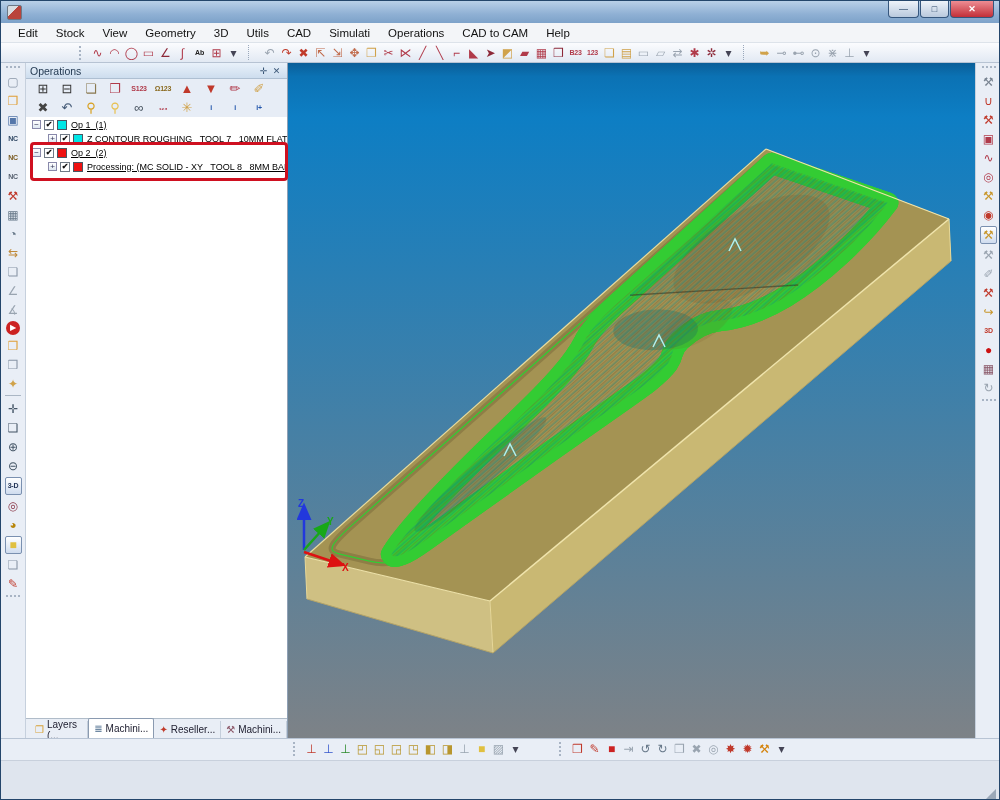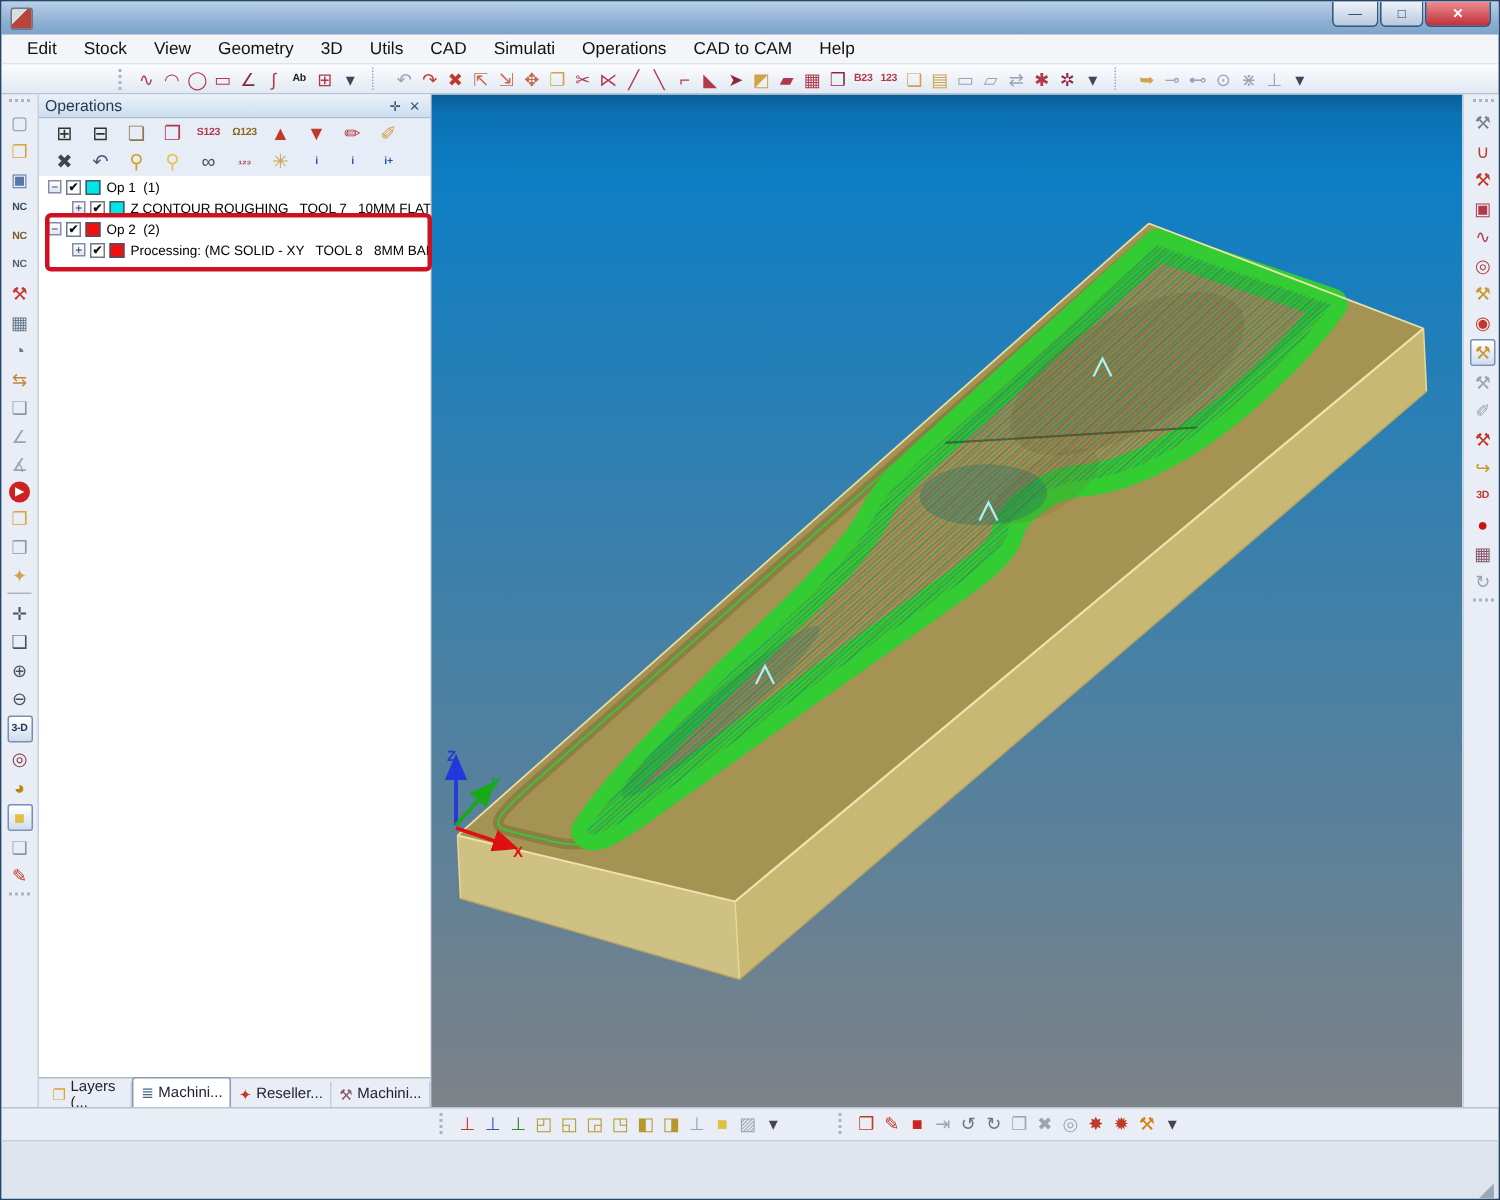--- a/index.html
+++ b/index.html
@@ -55,21 +55,21 @@
   .ptrow .ticon.txt{font-size:7px;}
   #tree{position:absolute;left:0;top:54px;width:100%;height:601px;background:#ffffff;overflow:hidden;}
   .trow{display:flex;align-items:center;height:13px;margin-top:1px;padding-left:6px;white-space:nowrap;}
   .trow.lvl1{padding-left:22px;}
   .exp{width:9px;height:9px;border:1px solid #88a;background:linear-gradient(#fff,#dde6f0);
     font-size:8px;line-height:7px;text-align:center;color:#335;box-sizing:border-box;flex:none;}
   .cb{width:10px;height:10px;border:1px solid #707a86;background:#fff;margin-left:3px;
     display:flex;align-items:center;justify-content:center;box-sizing:border-box;flex:none;}
   .cb .tick{font-size:8px;font-weight:bold;color:#111;line-height:8px;}
   .sw{width:10px;height:10px;border:1px solid #4a5562;margin-left:3px;box-sizing:border-box;flex:none;}
-  .lbl{font-size:9px;color:#000;margin-left:4px;}
+  .lbl{font-size:9px;color:#000;margin-left:4px;text-decoration:underline;}
   #redbox{position:absolute;left:4px;top:79px;width:252px;height:33px;border:3px solid var(--highlight-red,#cf1020);
     border-radius:4px;pointer-events:none;z-index:5;}
   .ptabs{position:absolute;left:0;top:655px;width:100%;height:20px;background:#e9eef6;
     border-top:1px solid #b0bcc9;display:flex;align-items:flex-end;padding-left:4px;box-sizing:border-box;}
   .tab{display:flex;align-items:center;height:17px;padding:0 5px;font-size:10px;color:#223;
     border-right:1px solid #c4cedb;}
   .tab.active{background:#ffffff;border:1px solid #8a9ab0;border-bottom:none;border-radius:2px 2px 0 0;height:19px;}
   .tab .ti{font-size:10px;margin-right:3px;}
   
   #viewport{position:absolute;left:287px;top:62px;width:687px;height:675px;

